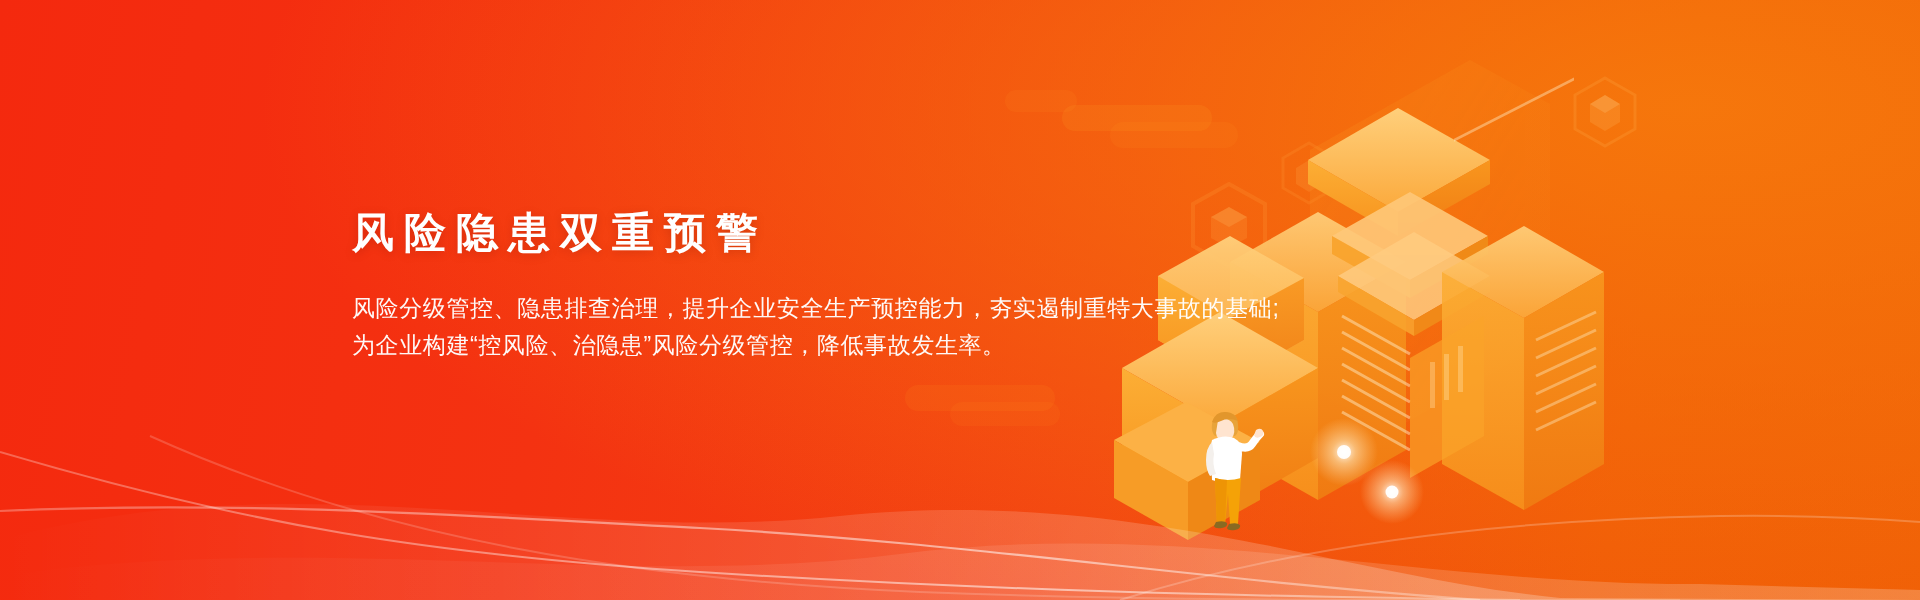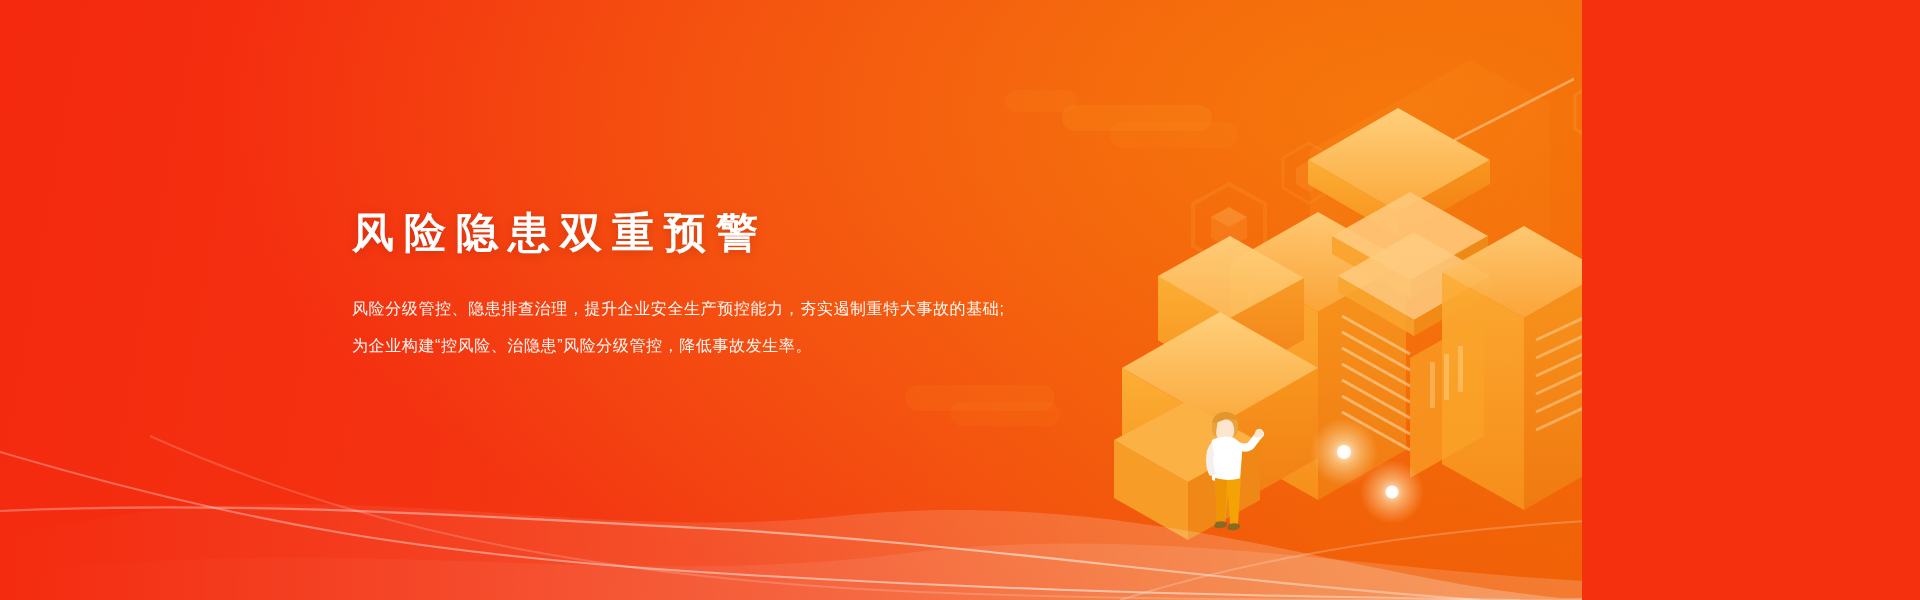--- a/index.html
+++ b/index.html
@@ -4,21 +4,21 @@
 <style>
   html,body{margin:0;padding:0;}
   body{
     width:1920px;height:600px;overflow:hidden;
     font-family:"Liberation Sans","DejaVu Sans",sans-serif;
     background:#F4300F;
   }
 
   
   .banner{
-    position:relative;width:1582px;height:600px;overflow:hidden;
+    position:relative;width:1920px;height:600px;overflow:hidden;
     background:
       radial-gradient(120% 150% at 88% 18%, rgba(246,120,12,0.95) 0%, rgba(244,70,15,0.0) 62%),
       linear-gradient(100deg,#F4290E 0%,#F43211 30%,#F34312 58%,#F15A07 84%,#F05E06 100%);
   }
 
   .layer{position:absolute;inset:0;}
 
   
   .cloud{position:absolute;border-radius:60px;background:rgba(255,160,40,0.16);filter:blur(.2px);}
   .cloud.c1{left:1062px;top:105px;width:150px;height:26px;}
@@ -44,21 +44,21 @@
 
   
   .copy{position:absolute;left:352px;top:210px;width:930px;}
   .headline{
     margin:0;color:#ffffff;font-size:42px;line-height:1.1;
     font-weight:700;letter-spacing:10px;white-space:nowrap;
     text-shadow:0 2px 10px rgba(120,16,0,0.22);
   }
   .sub{margin:0;padding-top:34px;}
   .sub-line{
-    color:#ffffff;font-size:16px;line-height:37px;
+    color:#ffffff;font-size:23px;line-height:37px;
     letter-spacing:.6px;white-space:nowrap;opacity:.97;
   }
 </style>
 </head>
 <body>
 
 <div class="banner">
 
   <div class="layer">
     <div class="cloud c1"></div>

